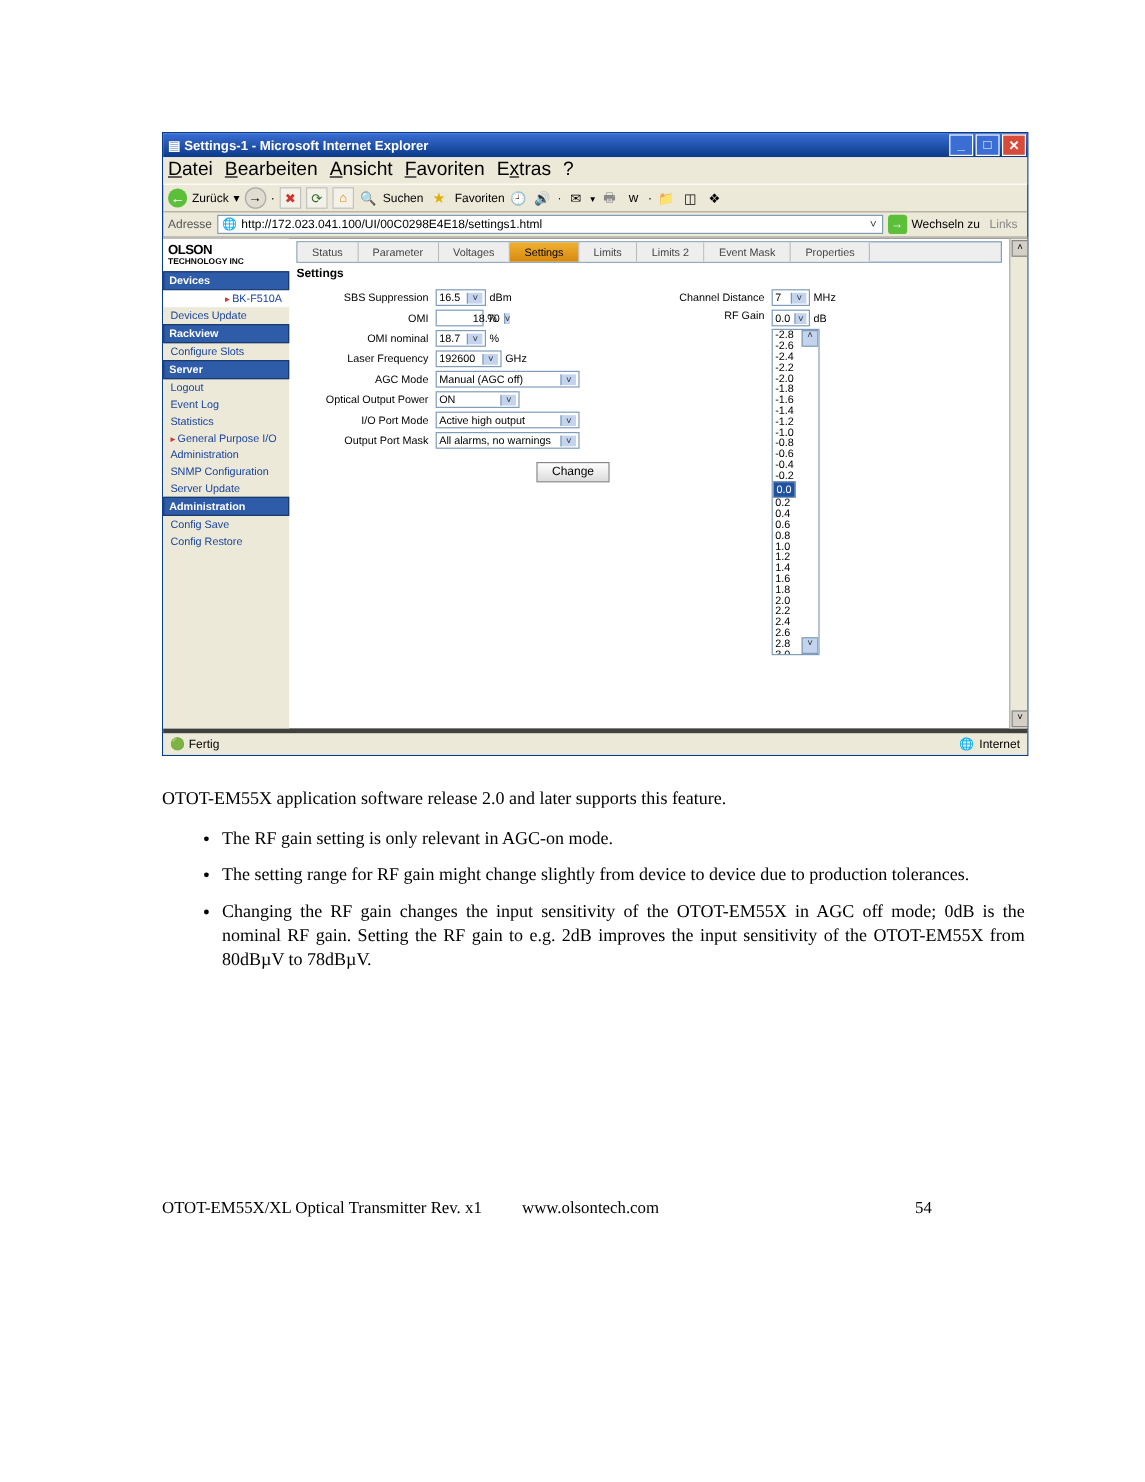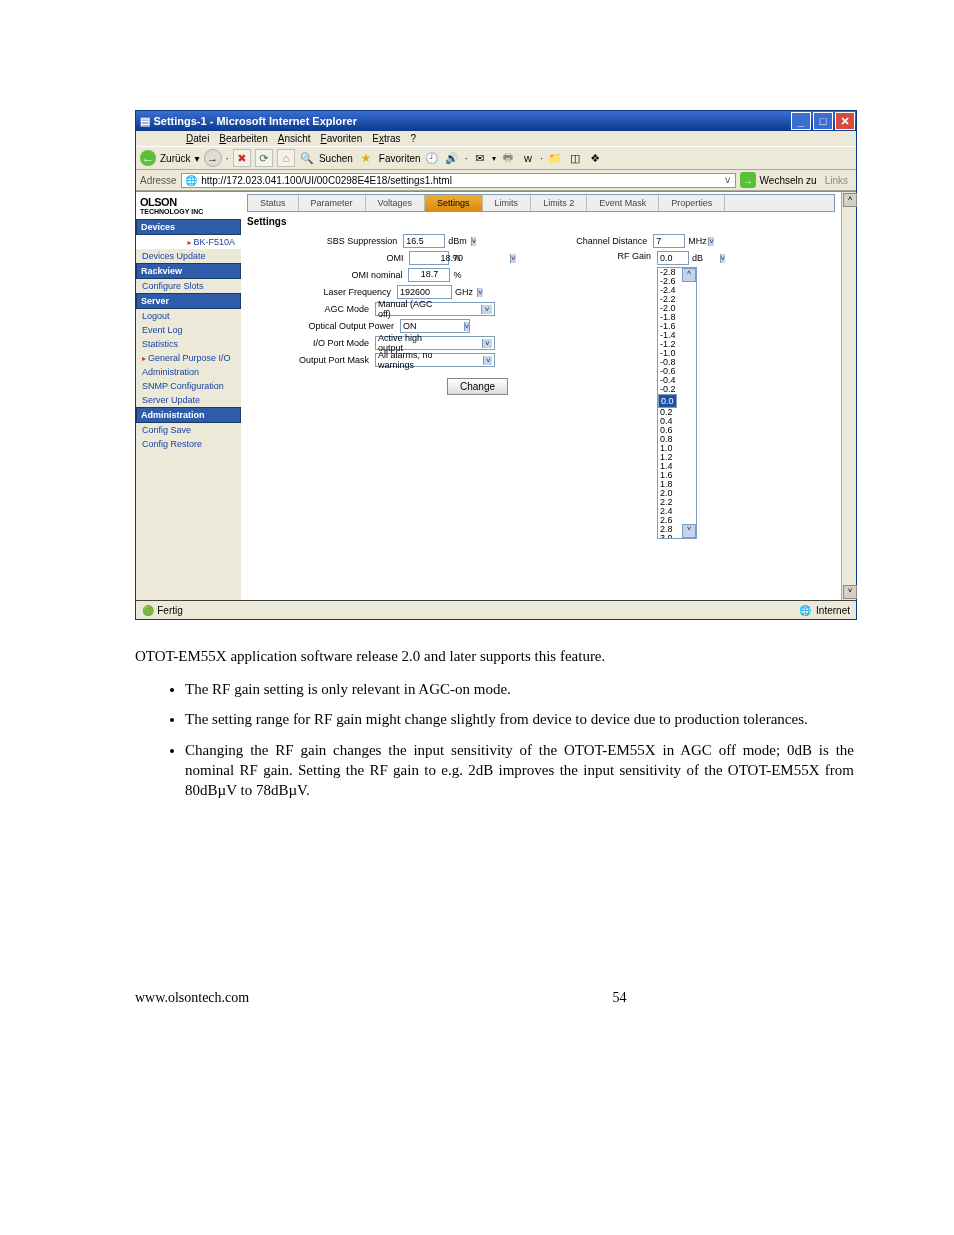--- a/index.html
+++ b/index.html
@@ -43,24 +43,23 @@
   .titlebtn {
     width: 18px; height: 16px; margin: 2px 1px;
     display: flex; align-items: center; justify-content: center;
     border: 1px solid #fff; font-weight: bold;
   }
   .btn-min, .btn-max { background: #3b6ed4; color:#fff; }
   .btn-close { background: #d64b3a; color:#fff; }
   .ie-menubar {
     background: #ece9d8;
     padding: 2px 4px;
-    font-size: 10px;
+    font-size: 16px;
     display: flex;
     gap: 10px;
-    margin-left: 46px;
   }
   .ie-menubar span u { text-decoration: underline; }
   .ie-toolbar {
     display: flex;
     align-items: center;
     gap: 4px;
     padding: 2px 4px;
     border-top: 1px solid #fff;
     border-bottom: 1px solid #aca899;
   }
@@ -138,26 +137,26 @@
     font-size:9px;
   }
   .tab.active {
     background:linear-gradient(#f0b030,#d88a10);
     color:#000;
     font-weight:normal;
   }
   .section-title { font-weight:bold; font-size:10px; margin:4px 0; }
   .form-area { display:flex; gap:40px; }
   .form-col-left { width:260px; }
-  .form-row { display:flex; align-items:center; margin:3px 0;justify-content:center; }
+  .form-row { display:flex; align-items:center; margin:3px 0; }
   .form-label { width:110px; text-align:right; padding-right:6px; font-size:9px; }
   .sel {
     border:1px solid #7f9db9; background:#fff; font-size:9px;
     padding:0 2px; height:14px; box-sizing:border-box;
-    display:inline-flex; align-items:center; justify-content:space-between;gap:44px;
+    display:inline-flex; align-items:center; justify-content:space-between;
   }
   .sel .arr {
     background:#c4d4ee; width:12px; text-align:center; margin-left:3px;
     border-left:1px solid #7f9db9; font-size:8px; color:#333;
   }
   .unit { font-size:9px; margin-left:3px; }
   .change-btn {
     display:inline-block;
     border:1px solid #888;
     background:linear-gradient(#fefefe,#dcdcdc);
@@ -188,21 +187,21 @@
     border-left:1px solid #aaa;
     position:relative;
   }
   .page-scroll .arr { position:absolute; left:1px; width:12px; height:12px;
     background:#d4d0c8; border:1px solid #888; font-size:8px; text-align:center;}
   .page-scroll .top { top:1px; }
   .page-scroll .bot { bottom:1px; }
   
   .ie-status {
     height:18px; background:#ece9d8;
-    border-top:1px solid #404040;
+    border-top:4px solid #404040;
     display:flex; align-items:center; justify-content:space-between;
     padding:0 6px; font-size:10px;
   }
   .status-right { display:flex; align-items:center; gap:4px; }
   .globe-icon { color:#3a6; }
   
   .para2 {
     font-size:15px;
     margin-top: 28px;
     margin-bottom: 14px;
@@ -351,21 +350,21 @@
             <div class="form-row">
               <div class="form-label">OMI</div>
               <div class="sel" style="width:40px;padding-left:30px;">
                   <span>18.70</span>
                   <span class="arr">˅</span>
                 </div>
               <span class="unit">%</span>
             </div>
             <div class="form-row">
               <div class="form-label">OMI nominal</div>
-              <div class="sel" style="width:42px;flex-direction:column;">
+              <div class="sel" style="width:42px;">
                   <span>18.7</span>
                   <span class="arr">˅</span>
                 </div>
               <span class="unit">%</span>
             </div>
             <div class="form-row">
               <div class="form-label">Laser Frequency</div>
               <div class="sel" style="width:55px;">
                   <span>192600</span>
                   <span class="arr">˅</span>
@@ -454,17 +453,18 @@
 
   <p class="para2">OTOT-EM55X application software release 2.0 and later supports this feature.</p>
 
   <ul class="bullets" id="bullet-list">
       <li>The RF gain setting is only relevant in AGC-on mode.</li>
       <li>The setting range for RF gain might change slightly from device to device due to production tolerances.</li>
       <li>Changing the RF gain changes the input sensitivity of the OTOT-EM55X in AGC off mode; 0dB is the nominal RF gain. Setting the RF gain to e.g. 2dB improves the input sensitivity of the OTOT-EM55X from 80dBµV to 78dBµV.</li>
     </ul>
 
   <div class="footer">
+    <div class="left">OTOT-EM55X/XL Optical Transmitter Rev. x1</div>
     <div class="mid">www.olsontech.com</div>
     <div class="right">54</div>
   </div>
 
 </div>
 
 </body></html>

